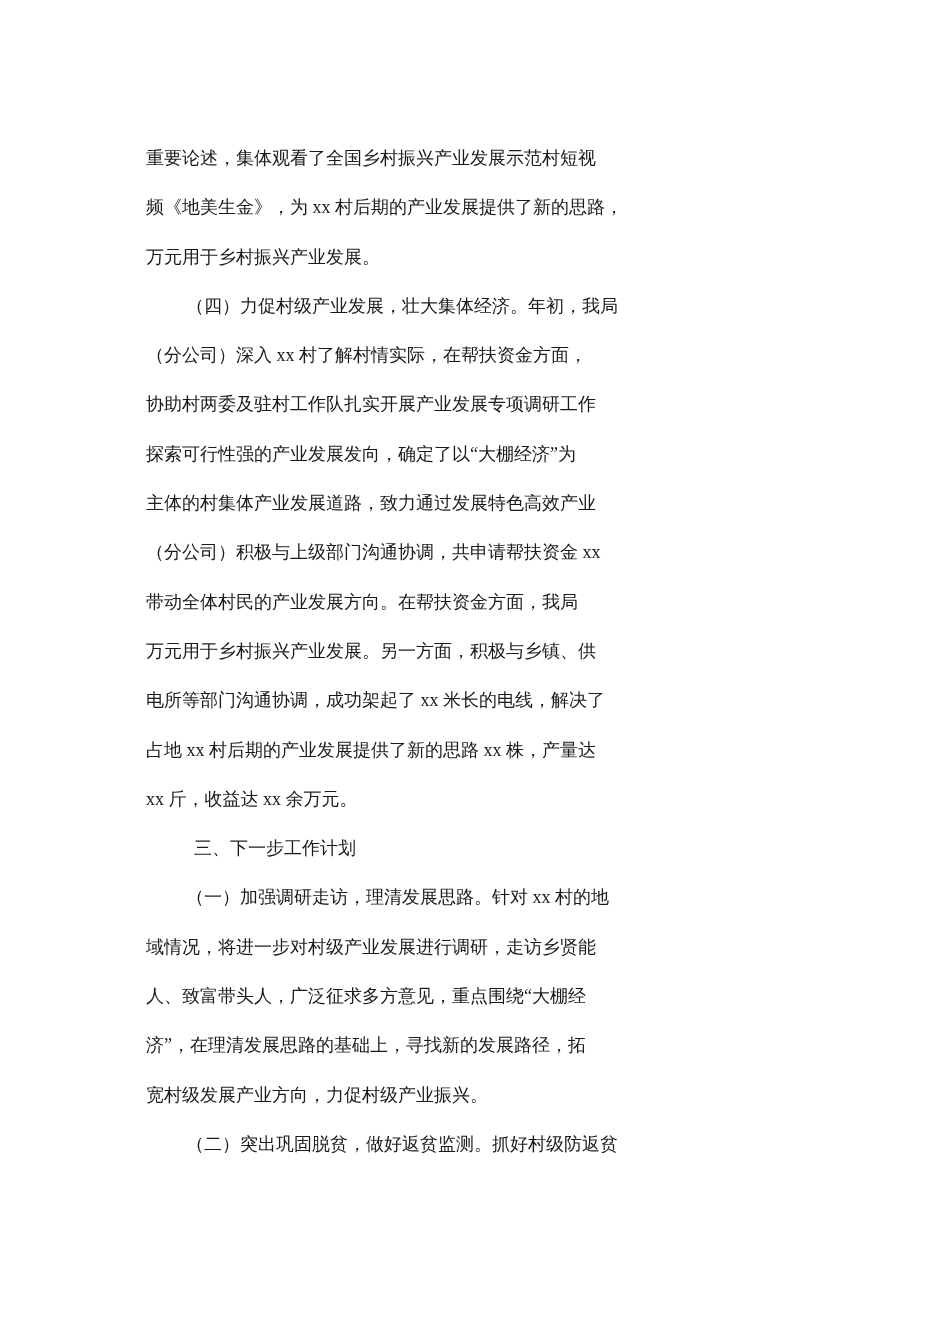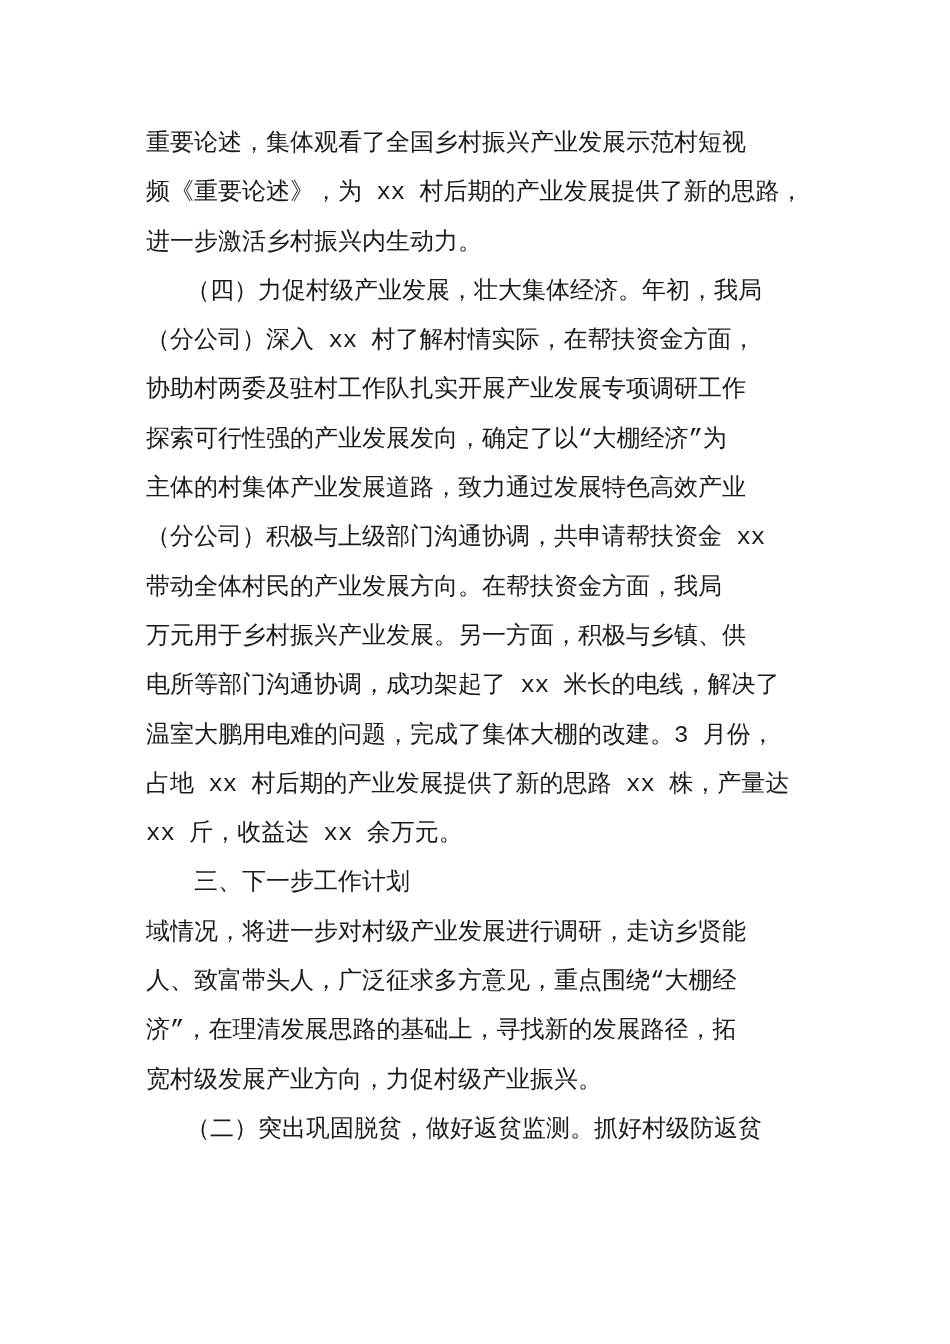--- a/index.html
+++ b/index.html
@@ -9,53 +9,53 @@
     }
     body {
       width: 950px;
       height: 1344px;
       position: relative;
       overflow: hidden;
     }
     .page {
       position: absolute;
       left: 146px;
-      top: 119px;
+      top: 134px;
       width: 664px;
-      font-family: Liberation Mono, monospace;
-      font-size: 24px;
+      font-family: Liberation Serif, serif;
+      font-size: 18px;
       color: #1a1a1a;
     }
     .line {
       height: 49.3px;
       line-height: 49.3px;
       white-space: nowrap;
       display: block;
     }
     .indent1 { padding-left: 40px; }
     .indent2 { padding-left: 48px; }
   </style>
 </head>
 <body>
 
 <div class="page">
   <div class="line">重要论述，集体观看了全国乡村振兴产业发展示范村短视</div>
-  <div class="line">频《重要论述》，为 xx 村后期的产业发展提供了新的思路，</div>
-  <div class="line">进一步激活乡村振兴内生动力。</div>
+  <div class="line">频《地美生金》，为 xx 村后期的产业发展提供了新的思路，</div>
+  <div class="line">万元用于乡村振兴产业发展。</div>
   <div class="line indent1">（四）力促村级产业发展，壮大集体经济。年初，我局</div>
   <div class="line">（分公司）深入 xx 村了解村情实际，在帮扶资金方面，</div>
   <div class="line">协助村两委及驻村工作队扎实开展产业发展专项调研工作</div>
   <div class="line">探索可行性强的产业发展发向，确定了以“大棚经济”为</div>
   <div class="line">主体的村集体产业发展道路，致力通过发展特色高效产业</div>
   <div class="line">（分公司）积极与上级部门沟通协调，共申请帮扶资金 xx</div>
   <div class="line">带动全体村民的产业发展方向。在帮扶资金方面，我局</div>
   <div class="line">万元用于乡村振兴产业发展。另一方面，积极与乡镇、供</div>
   <div class="line">电所等部门沟通协调，成功架起了 xx 米长的电线，解决了</div>
-  <div class="line">温室大鹏用电难的问题，完成了集体大棚的改建。3 月份，</div>
   <div class="line">占地 xx 村后期的产业发展提供了新的思路 xx 株，产量达</div>
   <div class="line">xx 斤，收益达 xx 余万元。</div>
   <div class="line indent2">三、下一步工作计划</div>
+  <div class="line indent1">（一）加强调研走访，理清发展思路。针对 xx 村的地</div>
   <div class="line">域情况，将进一步对村级产业发展进行调研，走访乡贤能</div>
   <div class="line">人、致富带头人，广泛征求多方意见，重点围绕“大棚经</div>
   <div class="line">济”，在理清发展思路的基础上，寻找新的发展路径，拓</div>
   <div class="line">宽村级发展产业方向，力促村级产业振兴。</div>
   <div class="line indent1">（二）突出巩固脱贫，做好返贫监测。抓好村级防返贫</div>
 </div>
 
 </body></html>

